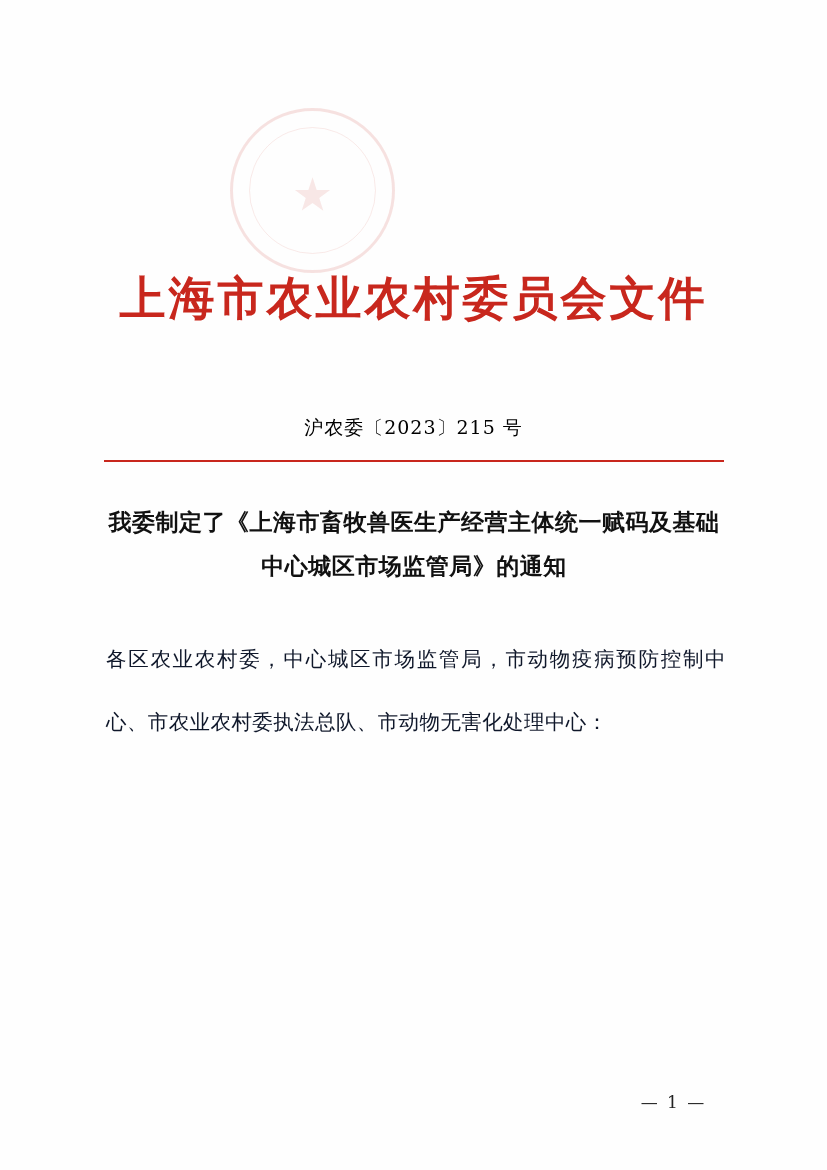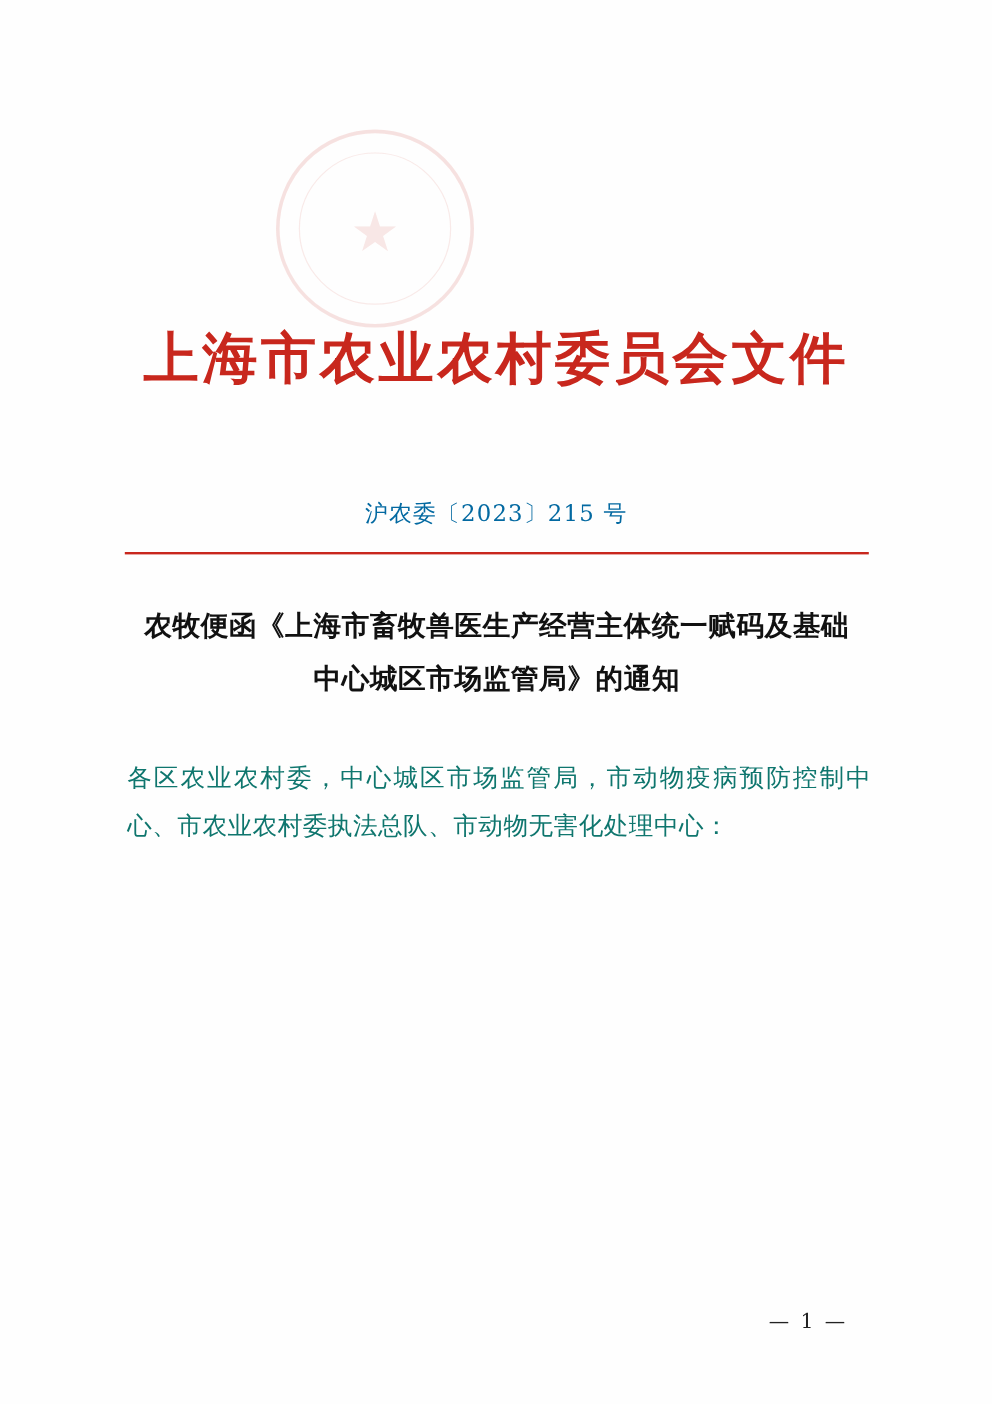--- a/index.html
+++ b/index.html
@@ -67,21 +67,21 @@
     white-space: nowrap;
   }
 
   .doc-number {
     position: absolute;
     left: 0;
     top: 415px;
     width: 827px;
     text-align: center;
     font-size: 19px;
-    color: #0369a1;
+    color: #000000;
     letter-spacing: 1px;
   }
 
   .red-rule {
     position: absolute;
     left: 104px;
     top: 460px;
     width: 620px;
     height: 2px;
     background: #c8271d;
@@ -99,22 +99,22 @@
     color: #111;
     letter-spacing: 0.5px;
   }
 
   .body-text {
     position: absolute;
     left: 106px;
     top: 628px;
     width: 620px;
     font-size: 20.5px;
-    line-height: 40px;
-    color: #0f766e;
+    line-height: 63px;
+    color: #0f172a;
     text-align: justify;
     text-justify: inter-ideograph;
     letter-spacing: 0.4px;
   }
   .body-text p {
     margin: 0;
   }
   .indent {
     text-indent: 2em;
   }
@@ -141,21 +141,21 @@
     <div class="seal-star">★</div>
   </div>
 
   <div class="doc-title">上海市农业农村委员会文件</div>
 
   <div class="doc-number">沪农委〔2023〕215 号</div>
 
   <div class="red-rule"></div>
 
   <div class="subject">
-    <div>农牧便函《上海市畜牧兽医生产经营主体统一赋码及基础</div>
+    <div>我委制定了《上海市畜牧兽医生产经营主体统一赋码及基础</div>
     <div>中心城区市场监管局》的通知</div>
   </div>
 
   <div class="body-text">
     <p>各区农业农村委，中心城区市场监管局，市动物疫病预防控制中心、市农业农村委执法总队、市动物无害化处理中心：</p>
   </div>
 
   <div class="page-number">— 1 —</div>
 
 </div>

